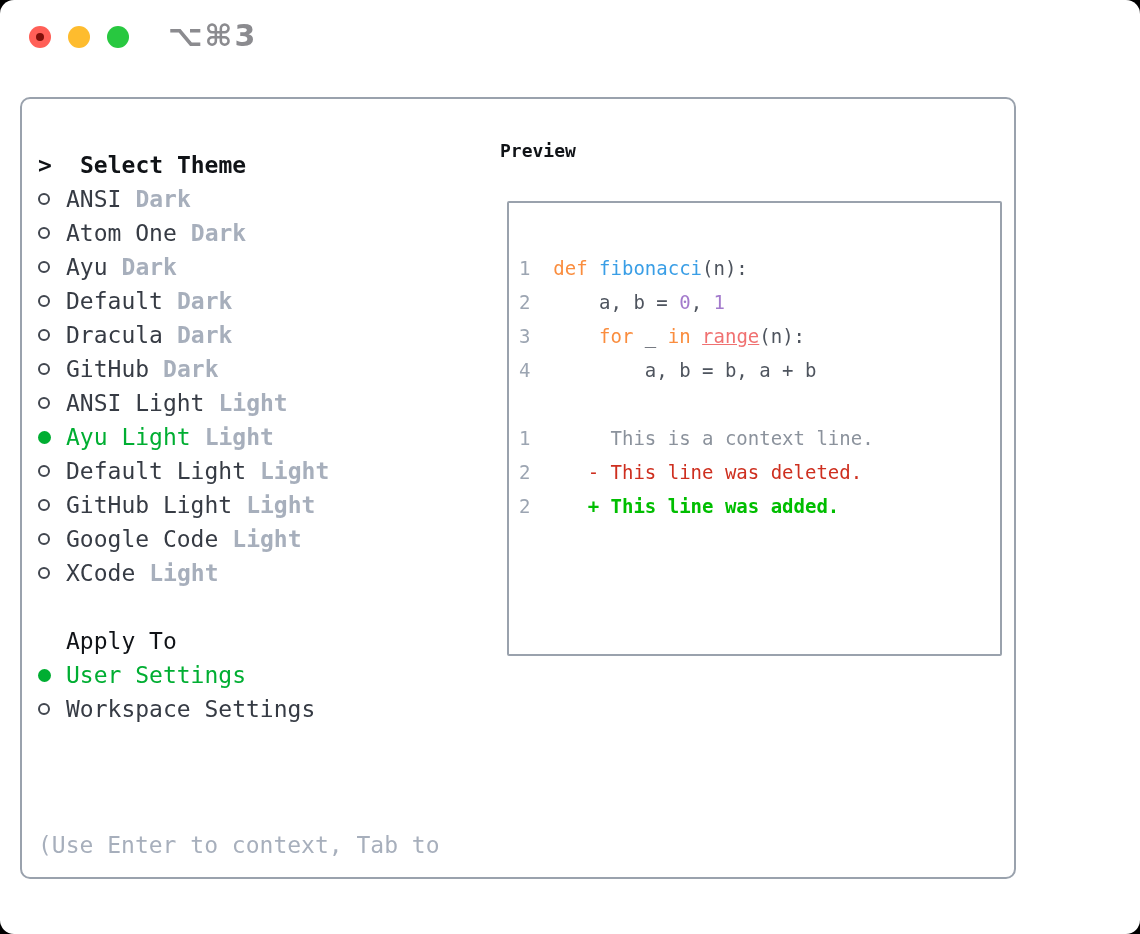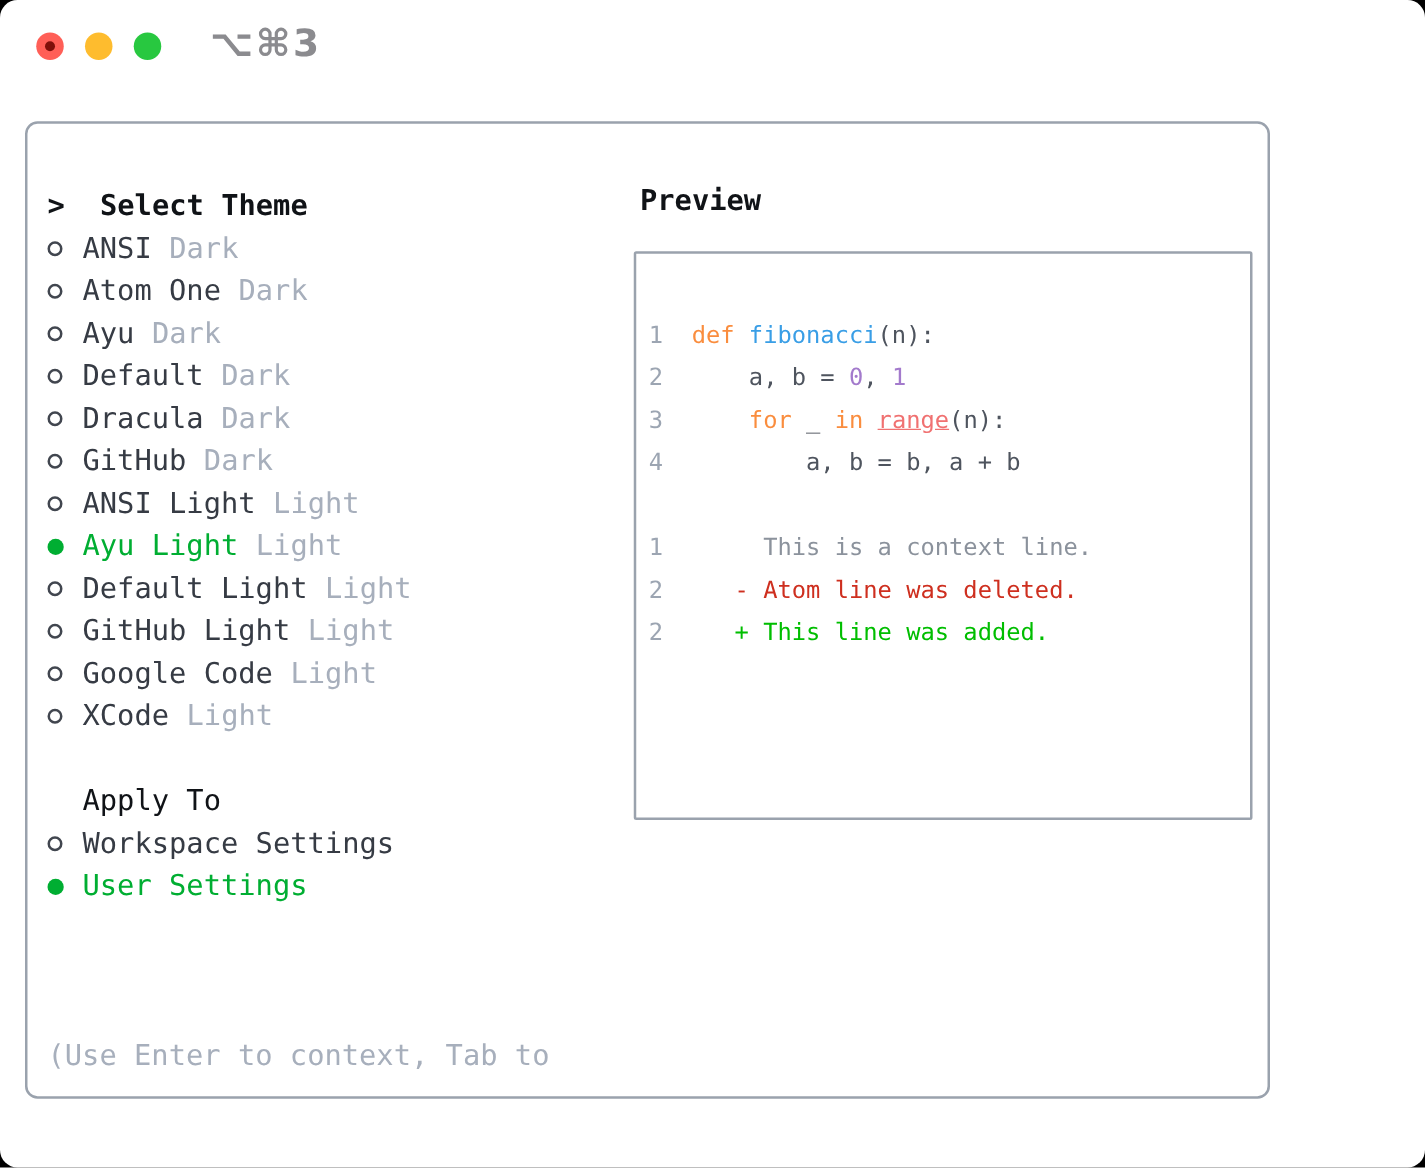--- a/index.html
+++ b/index.html
@@ -47,49 +47,48 @@
   .row{display:flex;align-items:center;height:34px;white-space:pre;}
   .row.blank{height:34px;}
   .marker{width:28px;display:flex;align-items:center;flex:0 0 28px;}
   .cursor-char{font-weight:bold;color:var(--header-text);}
   .dot{width:12px;height:12px;border:2px solid #41464f;border-radius:50%;box-sizing:border-box;}
   .dot.sel{width:13px;height:13px;border:none;background:var(--green);}
   .hdr{font-weight:bold;color:var(--header-text);margin-left:14px;}
   .hdr2{color:var(--header-text);}
   .name{color:var(--name-text);}
   .name.sel{color:var(--green);}
-  .variant{color:var(--variant-text);margin-left:14px;}
+  .variant{color:var(--variant-text);margin-left:14px;font-weight:bold;}
   .help{color:var(--muted-text);white-space:pre;}
   .help div{height:34px;line-height:34px;}
   
   .preview-header{
-    position:absolute;left:478px;top:45px;
-    font-size:23px;line-height:34px;font-weight:bold;
+    position:absolute;left:478px;top:35px;
+    font-size:18px;line-height:34px;font-weight:bold;
     color:var(--header-text);
-    margin-left:12px;
   }
   .preview-box{
     position:absolute;left:485px;top:102px;
     width:473px;height:403px;
     border:2px solid var(--border);
     border-radius:2px;
     box-sizing:content-box;
     padding:48px 8px 0 10px;
     overflow:hidden;
   }
   .pline{height:34px;line-height:34px;font-size:19px;white-space:pre;}
   .tk-ln{color:var(--ln);}
   .tk-kw{color:var(--kw);}
   .tk-fn{color:var(--fn);}
   .tk-num{color:var(--num);}
   .tk-bi{color:var(--bi);text-decoration:underline;}
   .tk-pl{color:var(--pl);}
   .tk-ctx{color:var(--ctx);}
   .tk-del{color:var(--del);}
-  .tk-add{color:var(--add);}
+  .tk-add{color:var(--add);font-weight:bold;}
 </style>
 </head>
 <body style="--green: #00AE32; --add: #00BE00; --del: #CE2F1F; --kw: #FA8D3E; --fn: #399EE6; --num: #A37ACC; --bi: #F07171; --pl: #4E545E; --ln: #9CA5B2; --ctx: #8B929C; --name-text: #363B44; --variant-text: #A7AFBC; --muted-text: #A7AFBC; --header-text: #101317; --border: #9AA2AD; --title-text: #8B8B8F; --light-red: #FF5F57; --light-yellow: #FEBC2E; --light-green: #28C840;">
 
 <div class="window">
 
   <div class="lights">
     <span class="light red"></span>
     <span class="light yellow"></span>
     <span class="light green"></span>
@@ -120,38 +119,38 @@
         </div>
 
       <div class="row blank"></div>
 
       <div class="row">
         <span class="marker"></span>
         <span class="hdr2">Apply To</span>
       </div>
 
       <div id="apply-items">
+          <div class="row"><span class="marker"><span class="dot sel"></span></span><span class="name sel">User Settings</span></div>
           <div class="row"><span class="marker"><span class="dot"></span></span><span class="name">Workspace Settings</span></div>
-          <div class="row"><span class="marker"><span class="dot sel"></span></span><span class="name sel">User Settings</span></div>
         </div>
 
       <div class="row blank"></div>
 
       <div class="help">
         <div>(Use Enter to context, Tab to</div>
         <div>change focus)</div>
       </div>
     </div>
 
     <div class="preview-header">Preview</div>
     <div class="preview-box" id="preview-box">
         <div class="pline"><span class="tk-ln">1  </span><span class="tk-kw">def </span><span class="tk-fn">fibonacci</span><span class="tk-pl">(n):</span></div>
         <div class="pline"><span class="tk-ln">2  </span><span class="tk-pl">    a, b = </span><span class="tk-num">0</span><span class="tk-pl">, </span><span class="tk-num">1</span></div>
         <div class="pline"><span class="tk-ln">3  </span><span class="tk-pl">    </span><span class="tk-kw">for</span><span class="tk-pl"> _ </span><span class="tk-kw">in</span><span class="tk-pl"> </span><span class="tk-bi">range</span><span class="tk-pl">(n):</span></div>
         <div class="pline"><span class="tk-ln">4  </span><span class="tk-pl">        a, b = b, a + b</span></div>
         <div class="pline"></div>
         <div class="pline"><span class="tk-ln">1  </span><span class="tk-ctx">     This is a context line.</span></div>
-        <div class="pline"><span class="tk-ln">2  </span><span class="tk-del">   - Atom line was deleted.</span></div>
+        <div class="pline"><span class="tk-ln">2  </span><span class="tk-del">   - This line was deleted.</span></div>
         <div class="pline"><span class="tk-ln">2  </span><span class="tk-add">   + This line was added.</span></div>
       </div>
 
   </div>
 </div>
 
 </body></html>

